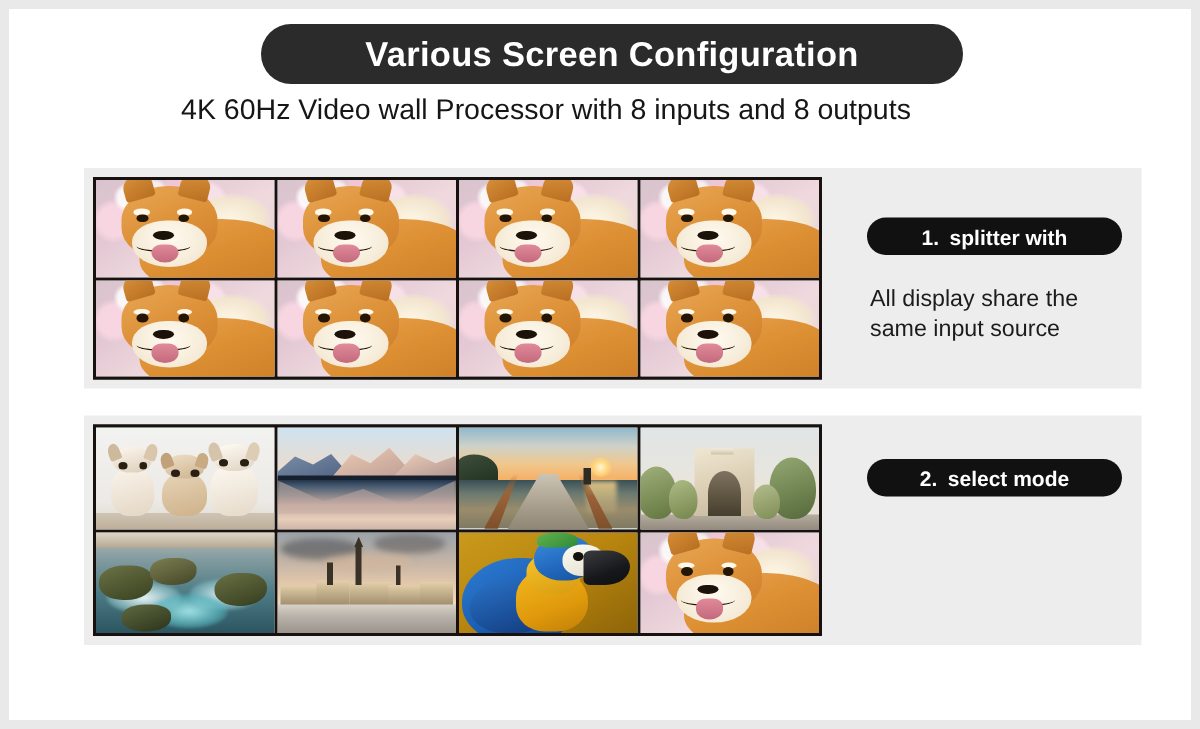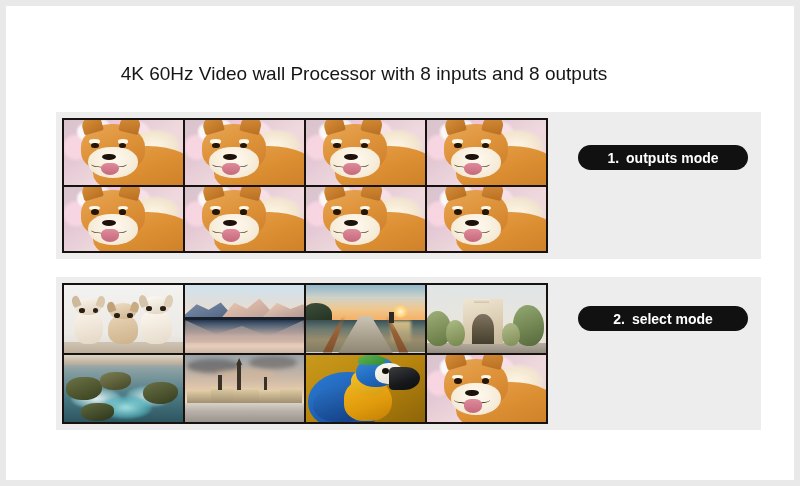--- a/index.html
+++ b/index.html
@@ -271,20 +271,23 @@
     background:linear-gradient(160deg,#3a3c40 0%, #17181b 60%, #0d0e10 100%);
     border-radius:20% 56% 62% 18%; }
   .parrot .eye { position:absolute; left:64%; top:20%; width:6%; height:9%;
     background:#14100a; border-radius:50%; }
 </style>
 </head>
 <body>
 
 <div class="page">
 
+  <div class="title-pill">
+    <span>Various Screen Configuration</span>
+  </div>
 
   <div class="subtitle">4K 60Hz Video wall Processor with 8 inputs and 8 outputs</div>
 
   <div class="section" id="section-1">
     <div class="wall">
 
       <div class="tile">
         <div class="art shiba">
           <div class="sky"></div>
             <div class="fluff"></div>
@@ -434,22 +437,23 @@
           <div class="nose"></div>
             <div class="tongue"></div>
         </div>
       </div>
 
     </div>
 
     <div class="info">
       <div class="mode-pill">
         <span class="num">1.</span>
-        <span class="nm">outputs mode</span>
-      </div>
+        <span class="nm">splitter with</span>
+      </div>
+      <div class="mode-desc">All display share the same input source</div>
     </div>
   </div>
 
   <div class="section" id="section-2">
     <div class="wall">
 
       <div class="tile">
         <div class="art puppies">
           <div class="bg"></div>
             <div class="ground"></div>

